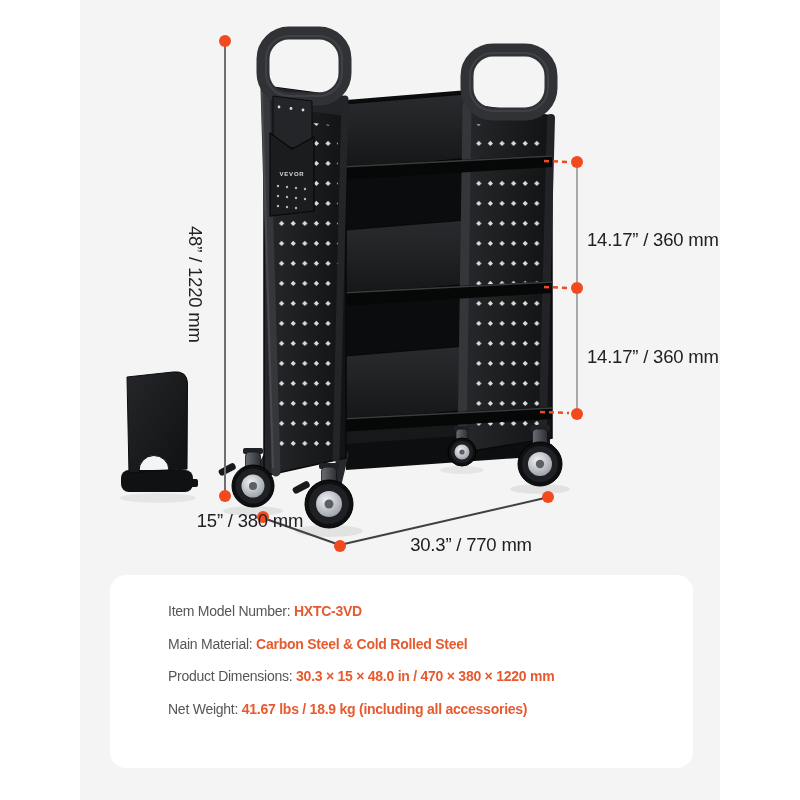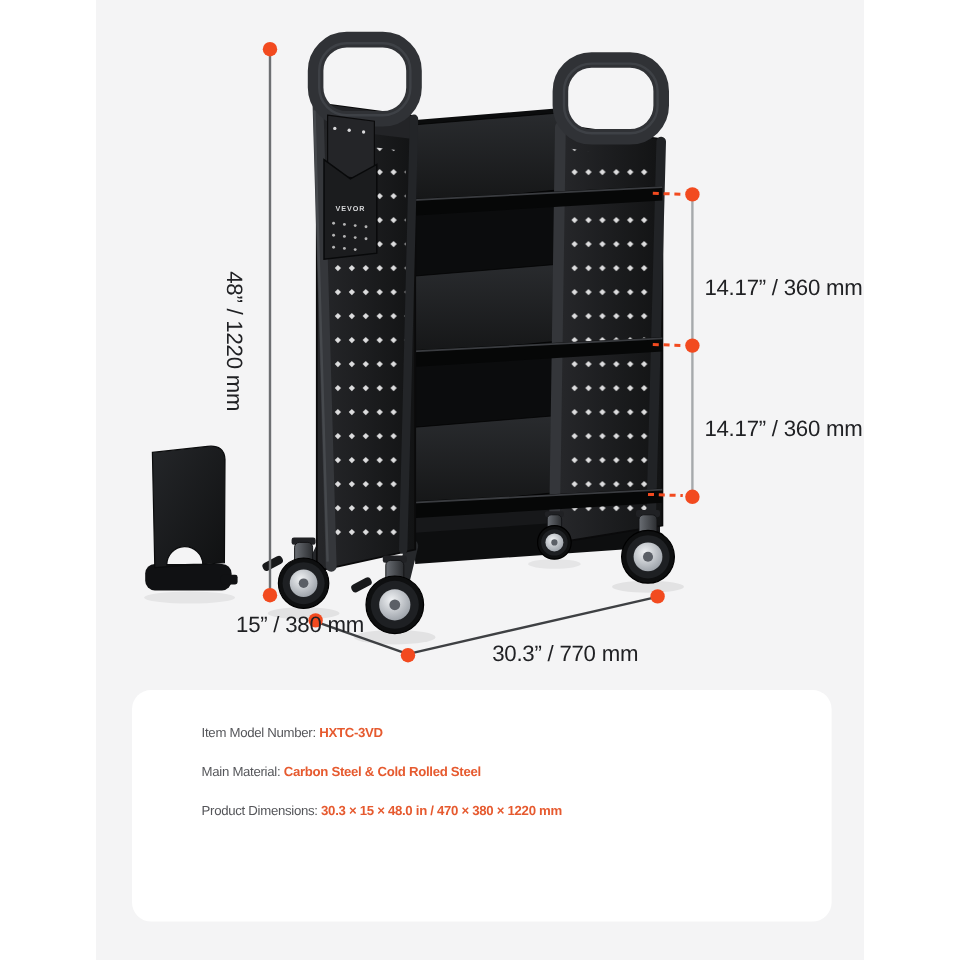--- a/index.html
+++ b/index.html
@@ -10,21 +10,21 @@
   .dim{position:absolute;color:#202124;font-size:18.5px;font-weight:500;
        letter-spacing:-0.2px;white-space:nowrap;}
   .dim-height{left:184px;top:226px;writing-mode:vertical-rl;text-orientation:mixed;}
   .dim-gap1{left:587px;top:229px;}
   .dim-gap2{left:587px;top:346px;}
   .dim-depth{left:180px;top:510px;width:140px;text-align:center;}
   .dim-length{left:397px;top:534px;width:148px;text-align:center;}
   .spec-card{position:absolute;left:110px;top:575px;width:583px;height:193px;
              background:#ffffff;border-radius:16px;box-sizing:border-box;
              padding:20px 14px 0 58px;}
-  .spec-row{font-size:11px;line-height:32.5px;letter-spacing:-0.25px;white-space:nowrap;}
+  .spec-row{font-size:14px;line-height:32.5px;letter-spacing:-0.25px;white-space:nowrap;}
   .spec-label{color:#55565a;}
   .spec-value{color:#e65a2f;font-weight:700;}
 </style>
 </head>
 <body>
 
 <div class="stage">
   <div class="backdrop"></div>
 
   <svg class="art" viewBox="0 0 800 800">
@@ -199,14 +199,17 @@
   <div class="spec-card">
     <div class="spec-row">
       <span class="spec-label">Item Model Number: </span><span class="spec-value">HXTC-3VD</span>
     </div>
     <div class="spec-row">
       <span class="spec-label">Main Material: </span><span class="spec-value">Carbon Steel &amp; Cold Rolled Steel</span>
     </div>
     <div class="spec-row">
       <span class="spec-label">Product Dimensions: </span><span class="spec-value">30.3 × 15 × 48.0 in / 470 × 380 × 1220 mm</span>
     </div>
+    <div class="spec-row">
+      <span class="spec-label">Net Weight: </span><span class="spec-value">41.67 lbs / 18.9 kg (including all accessories)</span>
+    </div>
   </div>
 </div>
 
 </body></html>

